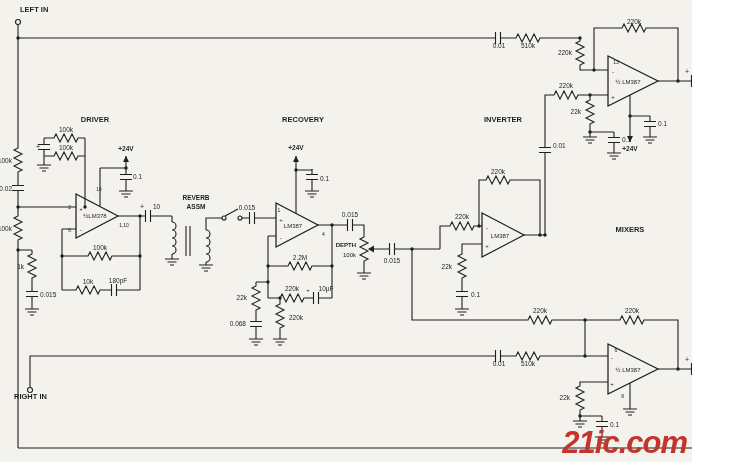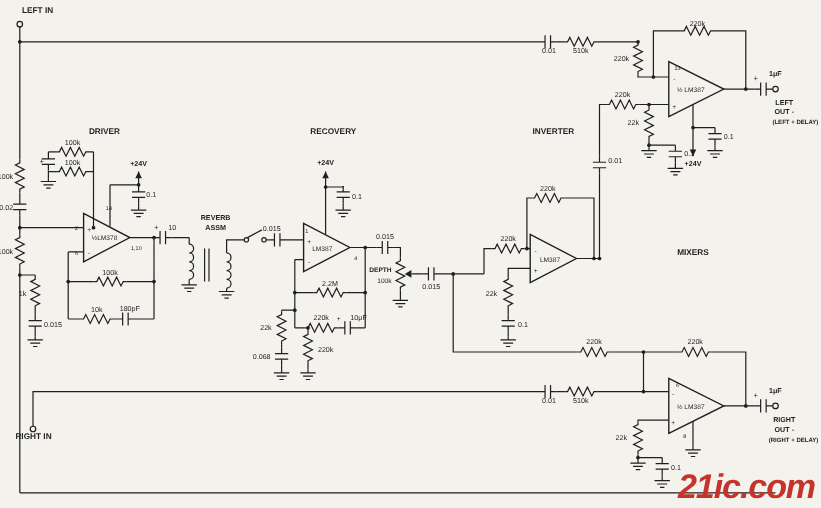--- a/index.html
+++ b/index.html
@@ -1,16 +1,16 @@
 <!DOCTYPE html>
 <html style="--ink: #1f1f1f; --bg: #f4f2ed; --wm: #c5342c;"><head>
 <meta charset="utf-8">
 <style>
   html,body{margin:0;padding:0;}
-  .page{position:relative;width:746px;height:462px;background:var(--bg,#f4f2ed);overflow:hidden;font-family:"Liberation Sans",sans-serif;}
+  .page{position:relative;width:692px;height:462px;background:var(--bg,#f4f2ed);overflow:hidden;font-family:"Liberation Sans",sans-serif;}
   svg.schem{position:absolute;inset:0;color:var(--ink,#1f1f1f);}
   svg.schem path, svg.schem circle.term, svg.schem use{stroke:currentColor;fill:none;stroke-width:1.1;}
   svg.schem circle.dot{fill:currentColor;stroke:none;}
   svg.schem circle.term{fill:var(--bg,#f4f2ed);}
   svg.schem polygon.mark{fill:currentColor;stroke:none;}
   svg.schem path.tri{stroke-width:1.25;}
   svg.schem text{fill:currentColor;font-family:"Liberation Sans",sans-serif;}
   .watermark{position:absolute;right:5px;bottom:4px;display:flex;align-items:flex-end;}
   .wm-brand{font-style:italic;font-weight:800;font-size:31px;letter-spacing:-1px;color:var(--wm,#c5342c);line-height:1;}
   .wm-cn span{display:inline-block;width:25px;height:25px;margin-left:3px;background:var(--wm,#c5342c);color:#fff;

